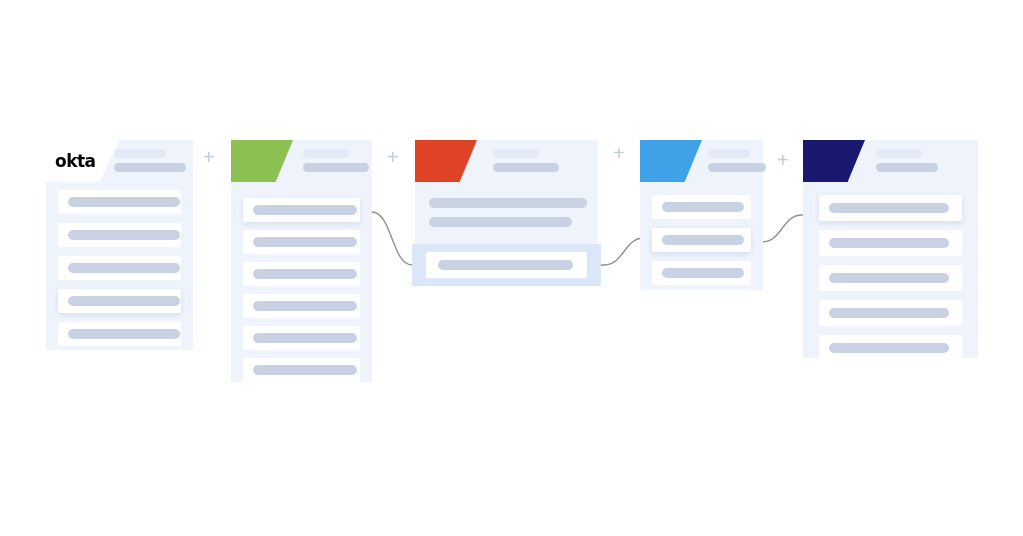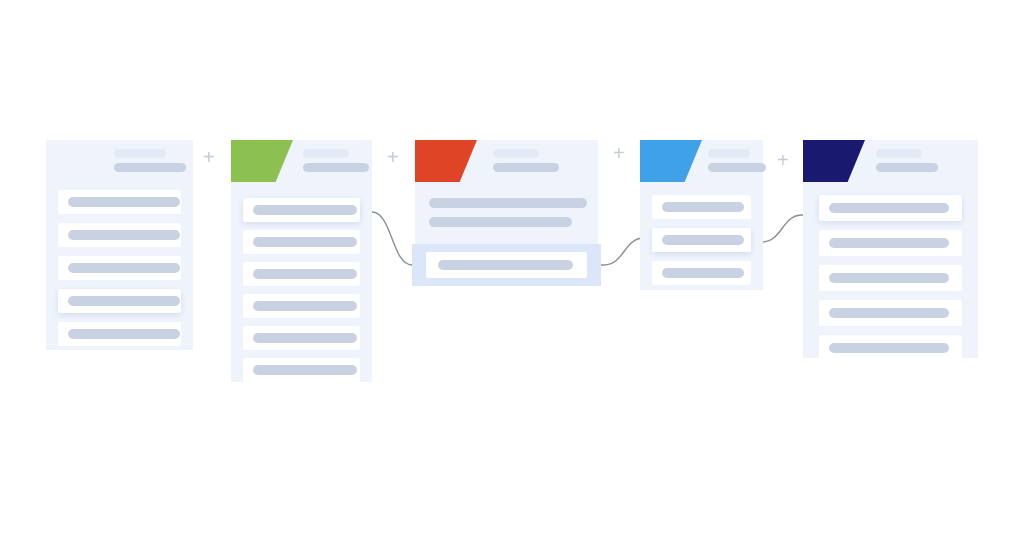--- a/index.html
+++ b/index.html
@@ -120,20 +120,23 @@
   <svg class="connectors" viewBox="0 0 1023 536" xmlns="http://www.w3.org/2000/svg">
     <g id="connector-group" fill="none" stroke="#8a8f98" stroke-width="1.4" stroke-linecap="round">
         <path d="M 363 212 L 372 212 C 392 212 392 265 412 265 L 420 265"></path>
         <path d="M 594 265 L 604 265 C 624 265 624 238 644 238 L 656 238"></path>
         <path d="M 752 242 L 762 242 C 782 242 782 215 802 215 L 818 215"></path>
       </g>
   </svg>
 
 <div class="card" style="left: 46px; top: 140px; width: 147px; height: 210px; background: rgb(238, 243, 252);">
       <div class="card-header">
+        <div class="brand wide" style="background: rgb(255, 255, 255);">
+          <span class="brand-logo">okta</span>
+        </div>
         <div class="hdr-lines" style="left: 68px;">
           <div class="hdr-line short" style="width: 52px; background: rgb(227, 233, 245);"></div>
           <div class="hdr-line long" style="width: 72px; background: rgb(201, 210, 226);"></div>
         </div>
       </div>
       <div class="rows" style="top: 50px;">
         <div class="row" style="margin-left: 12px; width: 123px; height: 24px; margin-bottom: 9px; background: rgb(255, 255, 255);">
           <div class="bar" style="width: 112px; margin-left: 10px; background: rgb(201, 210, 226);"></div>
         </div>
         <div class="row" style="margin-left: 12px; width: 123px; height: 24px; margin-bottom: 9px; background: rgb(255, 255, 255);">

